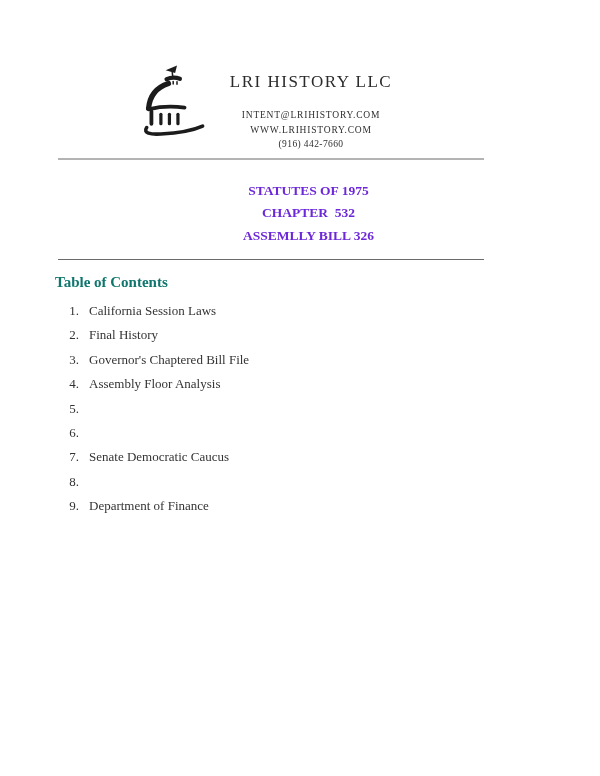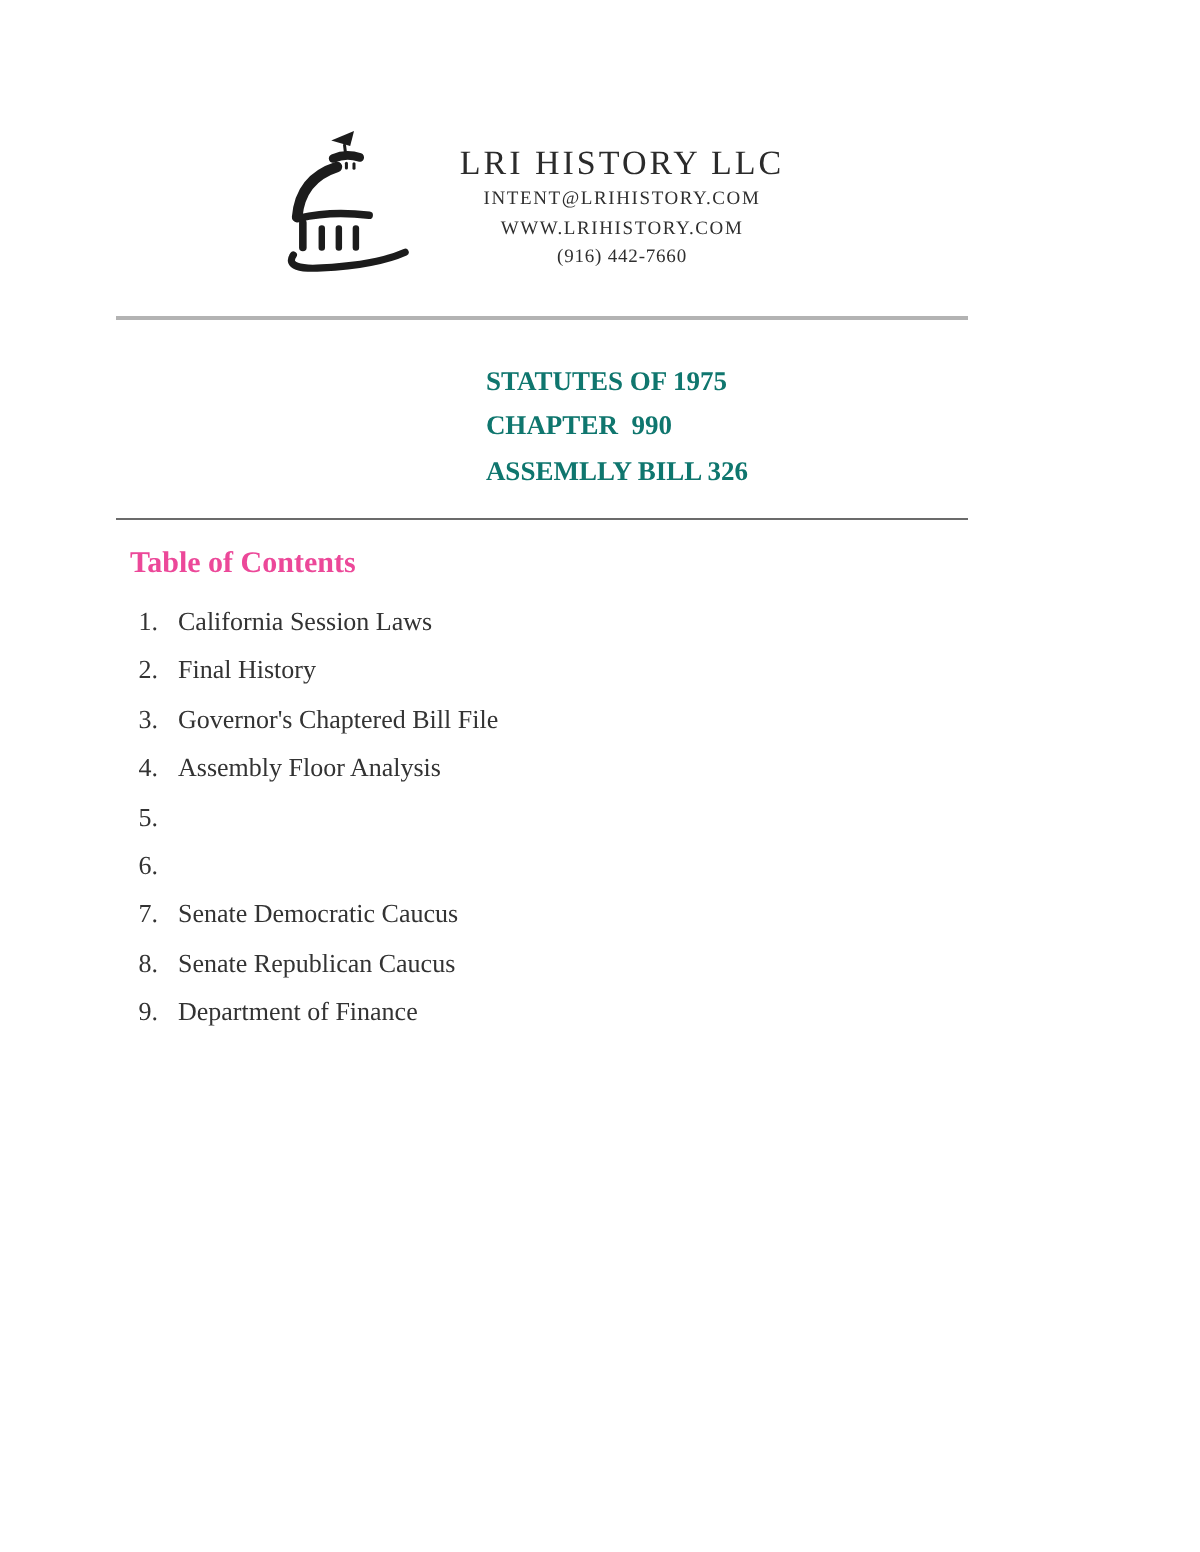--- a/index.html
+++ b/index.html
@@ -33,21 +33,21 @@
     text-align: center;
   }
   .company-name {
     font-size: 17px;
     letter-spacing: 1.5px;
     line-height: 20px;
     color: #2b2b2b;
     white-space: nowrap;
   }
   .contact-lines {
-    margin-top: 1px;
+    margin-top: 16px;
     font-size: 9.5px;
     letter-spacing: 0.8px;
     line-height: 14.5px;
     color: #2f2f2f;
   }
   .contact-lines .phone {
     letter-spacing: 0.4px;
   }
 
   
@@ -65,38 +65,38 @@
     top: 259px;
     height: 1.4px;
     background: #6b6b6b;
   }
 
   
   .reference-block {
     position: absolute;
     top: 180px;
     right: 110px;
-    text-align: left;
+    text-align: center;
     font-weight: bold;
     font-size: 13.5px;
     line-height: 22.4px;
-    color: #0f766e;
+    color: #6d28d9;
   }
   .reference-block .ref-line {
     white-space: pre; 
   }
 
   
   .toc-heading {
     position: absolute;
-    left: 65px;
+    left: 55px;
     top: 274px;
     font-weight: bold;
     font-size: 15px;
-    color: #ec4899;
+    color: #0f766e;
   }
   .toc-list {
     position: absolute;
     left: 55px;
     top: 303px;
     width: 420px;
   }
   .toc-item {
     display: flex;
     align-items: baseline;
@@ -148,21 +148,21 @@
       <div>WWW.LRIHISTORY.COM</div>
       <div class="phone">(916) 442-7660</div>
     </div>
   </div>
 
   <div class="divider divider-top"></div>
   <div class="divider divider-bottom"></div>
 
   <div class="reference-block">
     <div class="ref-line">STATUTES OF 1975</div>
-    <div class="ref-line">CHAPTER  990</div>
+    <div class="ref-line">CHAPTER  532</div>
     <div class="ref-line">ASSEMLLY BILL 326</div>
   </div>
 
   <div class="toc-heading">Table of Contents</div>
 
   <div class="toc-list">
     <div class="toc-item">
       <span class="toc-number">1.</span>
       <span class="toc-label">California Session Laws</span>
     </div>
@@ -183,21 +183,20 @@
     </div>
     <div class="toc-item">
       <span class="toc-number">6.</span>
     </div>
     <div class="toc-item">
       <span class="toc-number">7.</span>
       <span class="toc-label">Senate Democratic Caucus</span>
     </div>
     <div class="toc-item">
       <span class="toc-number">8.</span>
-      <span class="toc-label">Senate Republican Caucus</span>
     </div>
     <div class="toc-item">
       <span class="toc-number">9.</span>
       <span class="toc-label">Department of Finance</span>
     </div>
   </div>
 
 </div>
 
 </body></html>

